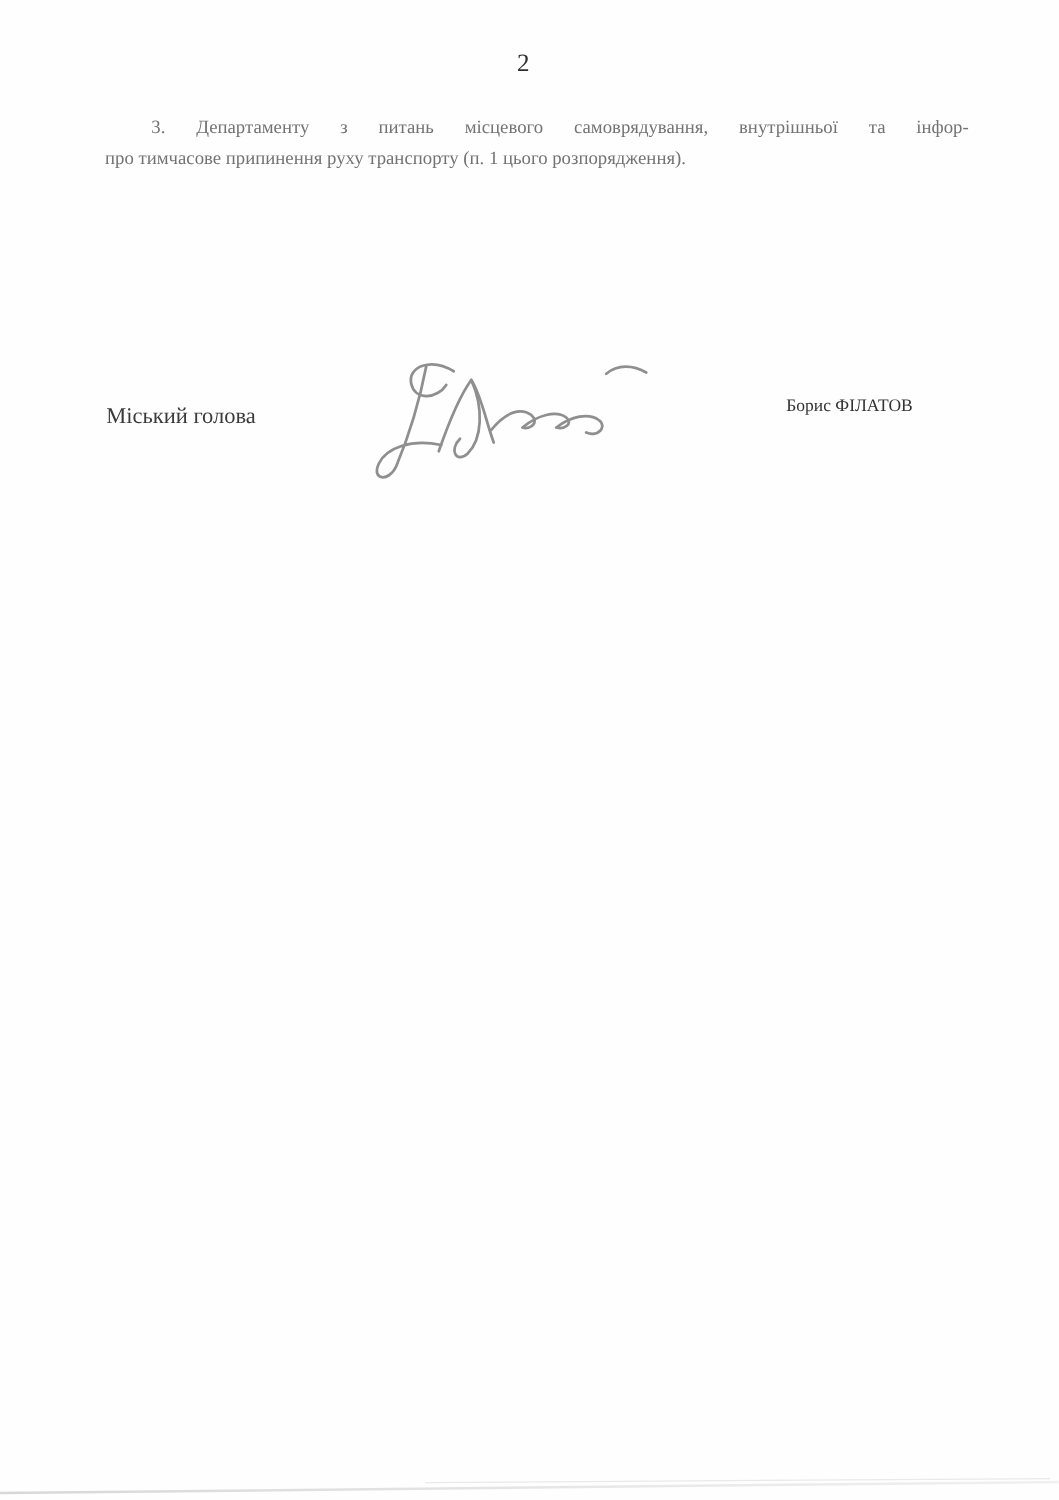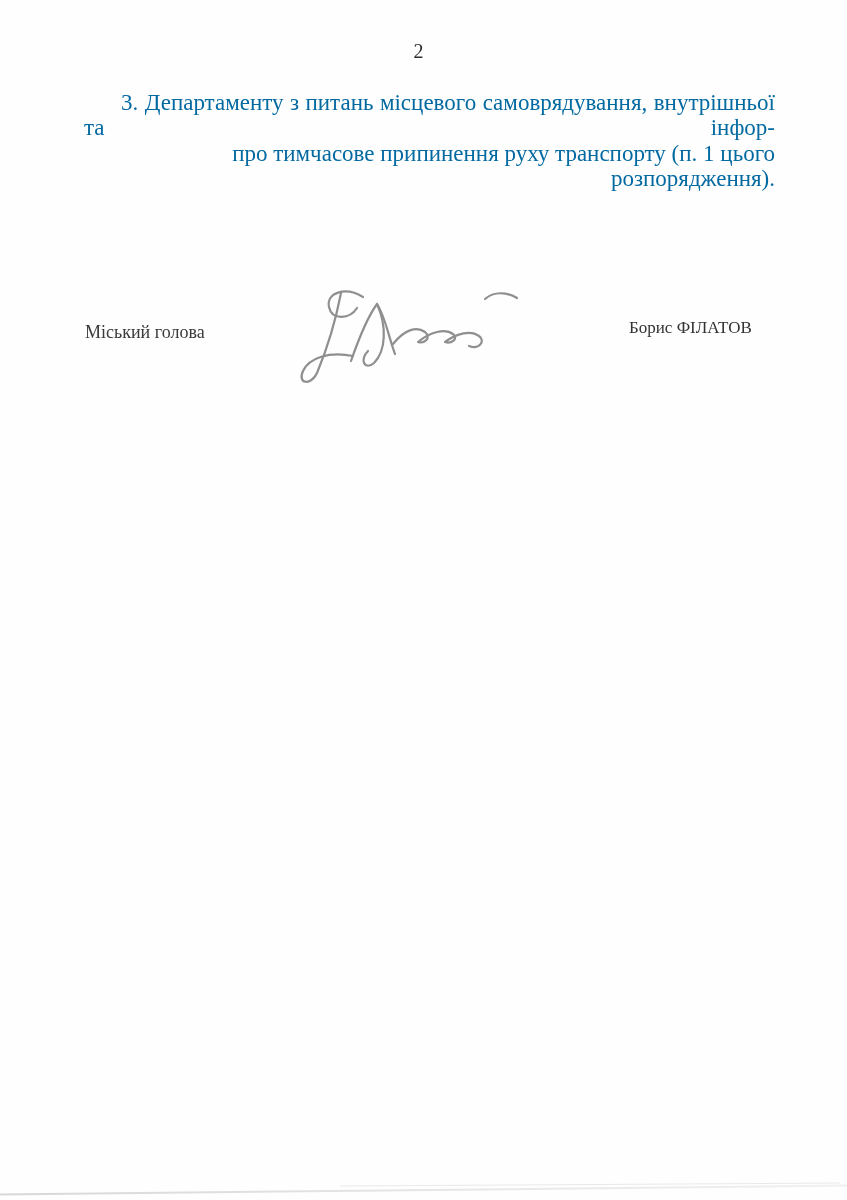--- a/index.html
+++ b/index.html
@@ -23,46 +23,46 @@
     width: 837px;
     text-align: center;
     font-size: 20px;
     color: #2e2e2e;
   }
   .body-text {
     position: absolute;
     top: 90px;
     left: 84px;
     width: 691px;
-    font-size: 23px;
+    font-size: 15px;
     line-height: 25.3px;
-    color: #0369a1;
+    color: #737373;
   }
   .para { margin: 0 0 21px 0; }
   .line {
     display: block;
-    text-align: right;
+    text-align: left;
   }
   .line.just {
     text-align: justify;
     text-align-last: justify;
   }
   .line.indent { text-indent: 37px; }
   .sign-role {
     position: absolute;
     top: 322px;
     left: 85px;
     font-size: 18px;
     color: #3a3a3a;
   }
   .sign-name {
     position: absolute;
     top: 318px;
     left: 629px;
-    font-size: 17px;
+    font-size: 14px;
     color: #333333;
   }
   .signature-svg {
     position: absolute;
     top: 283px;
     left: 293px;
     width: 235px;
     height: 112px;
   }
   .scan-line {

